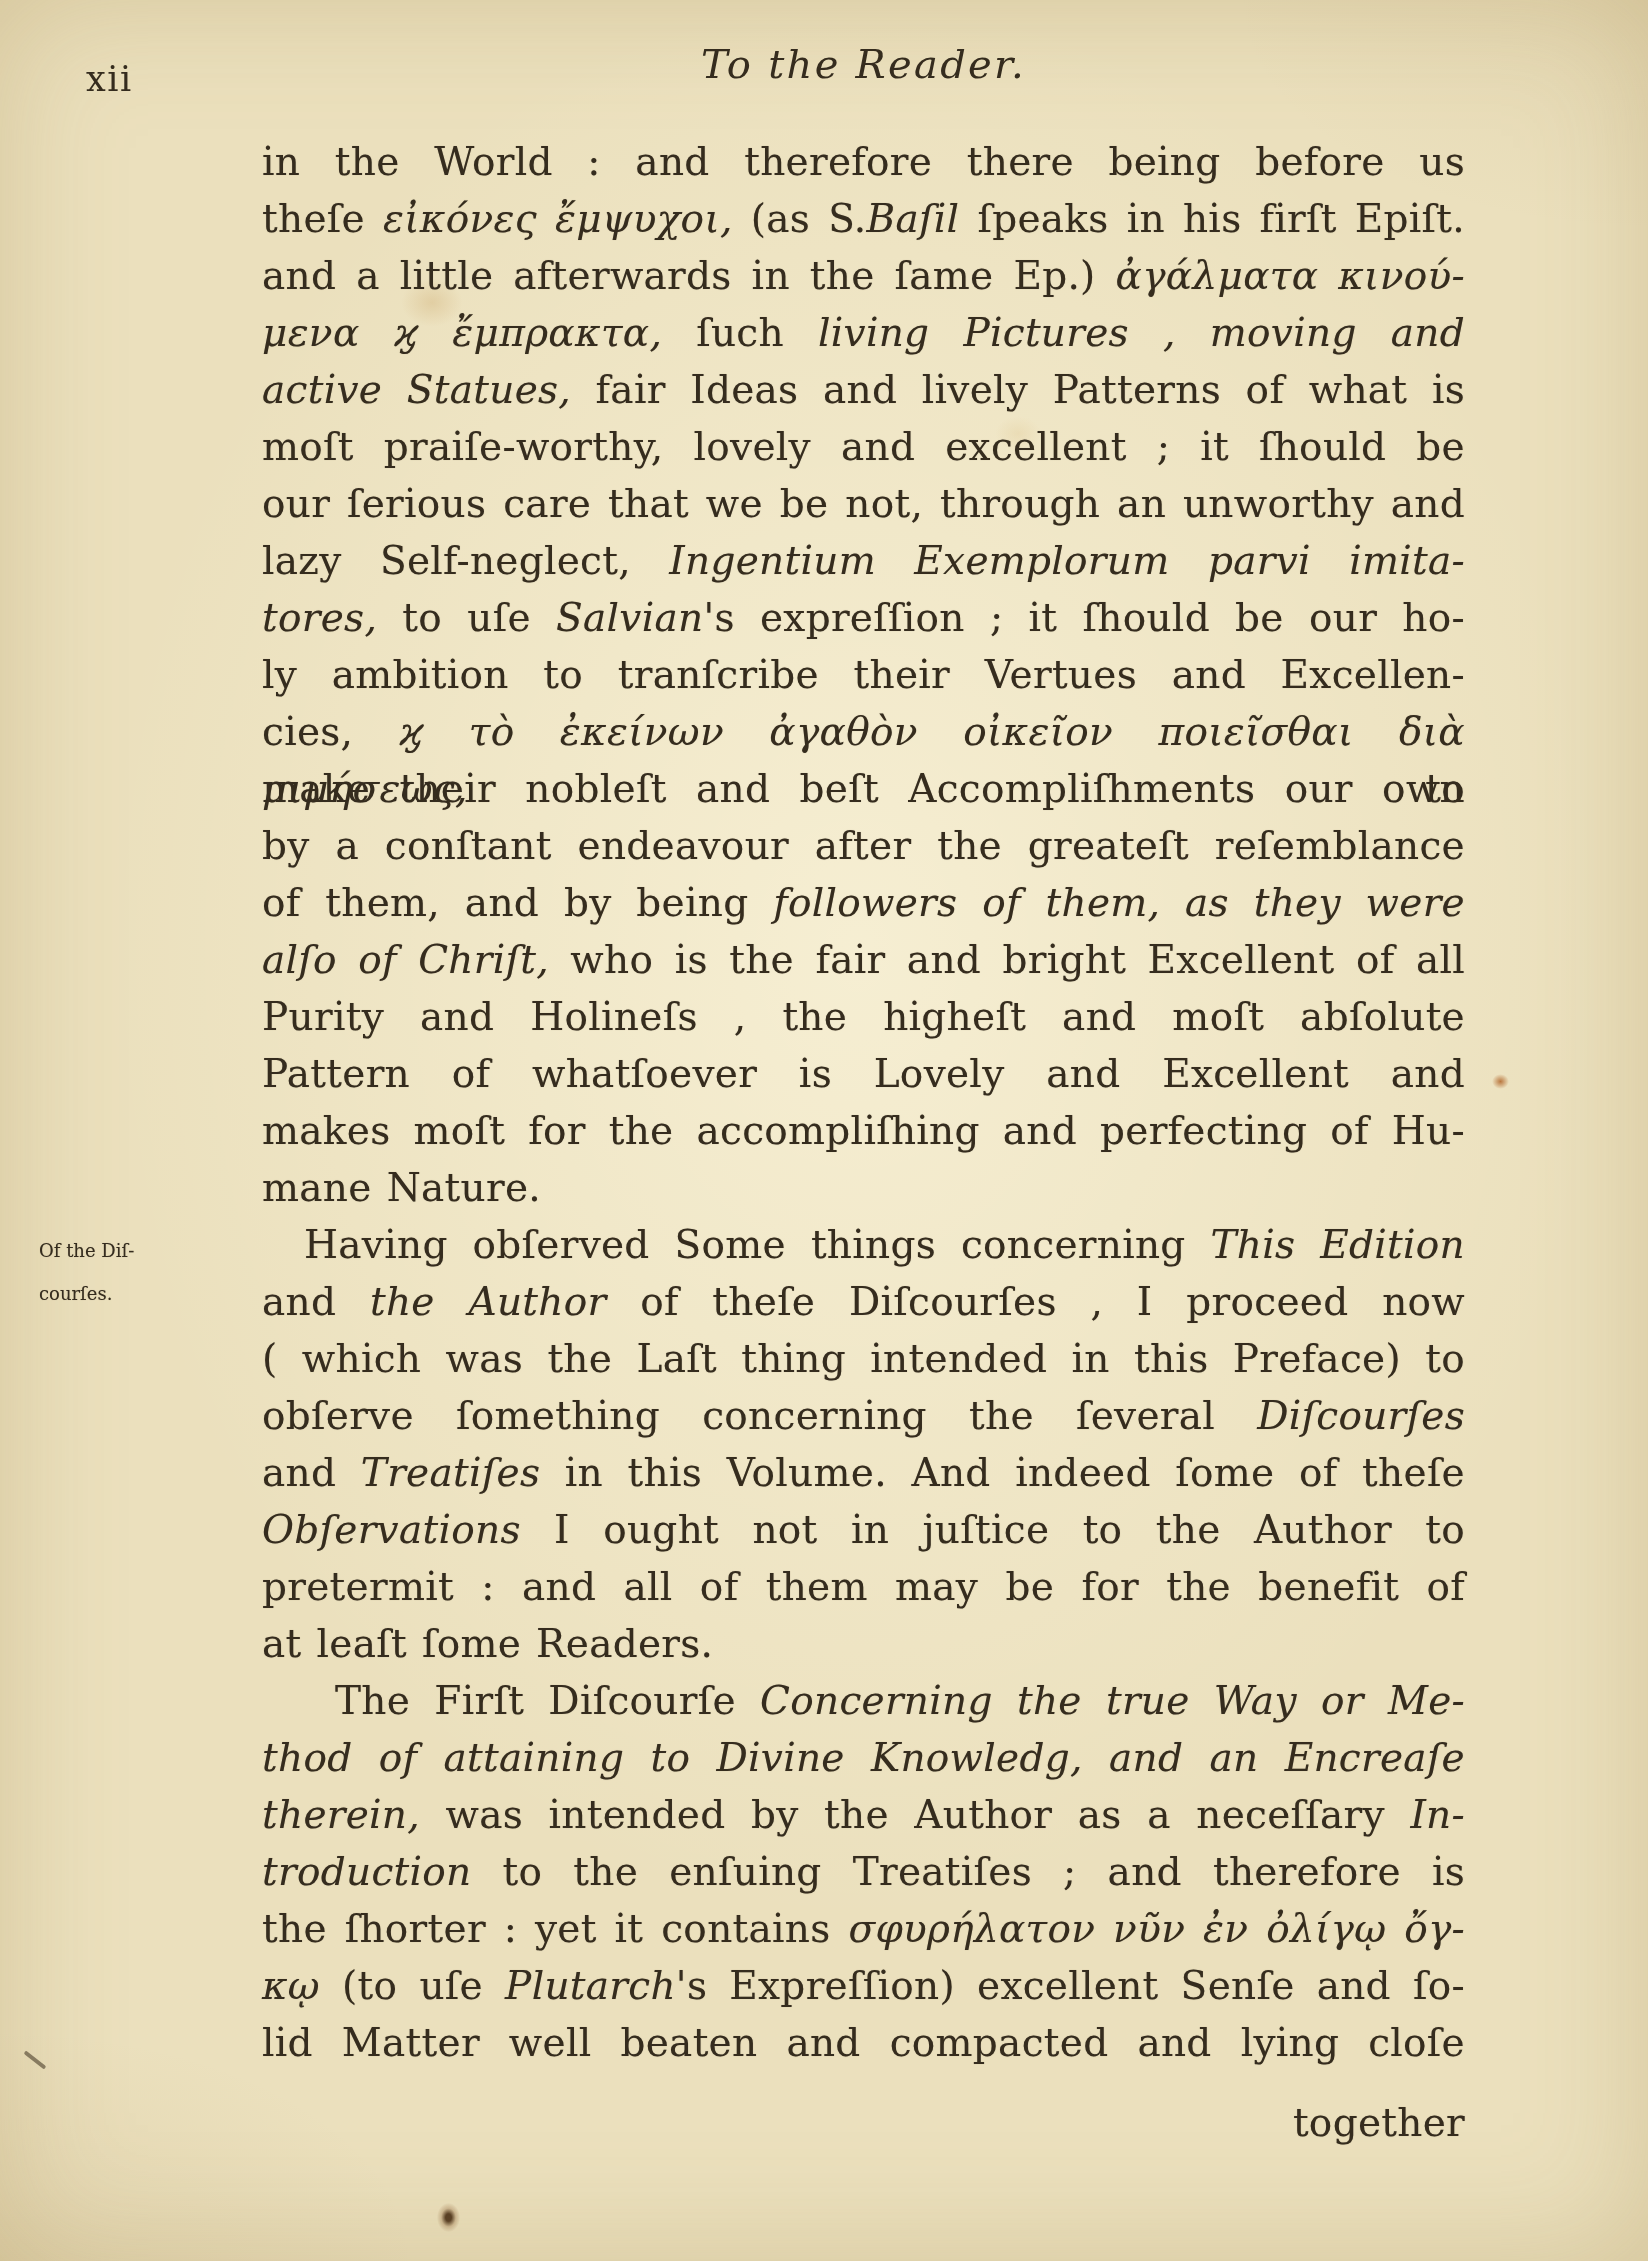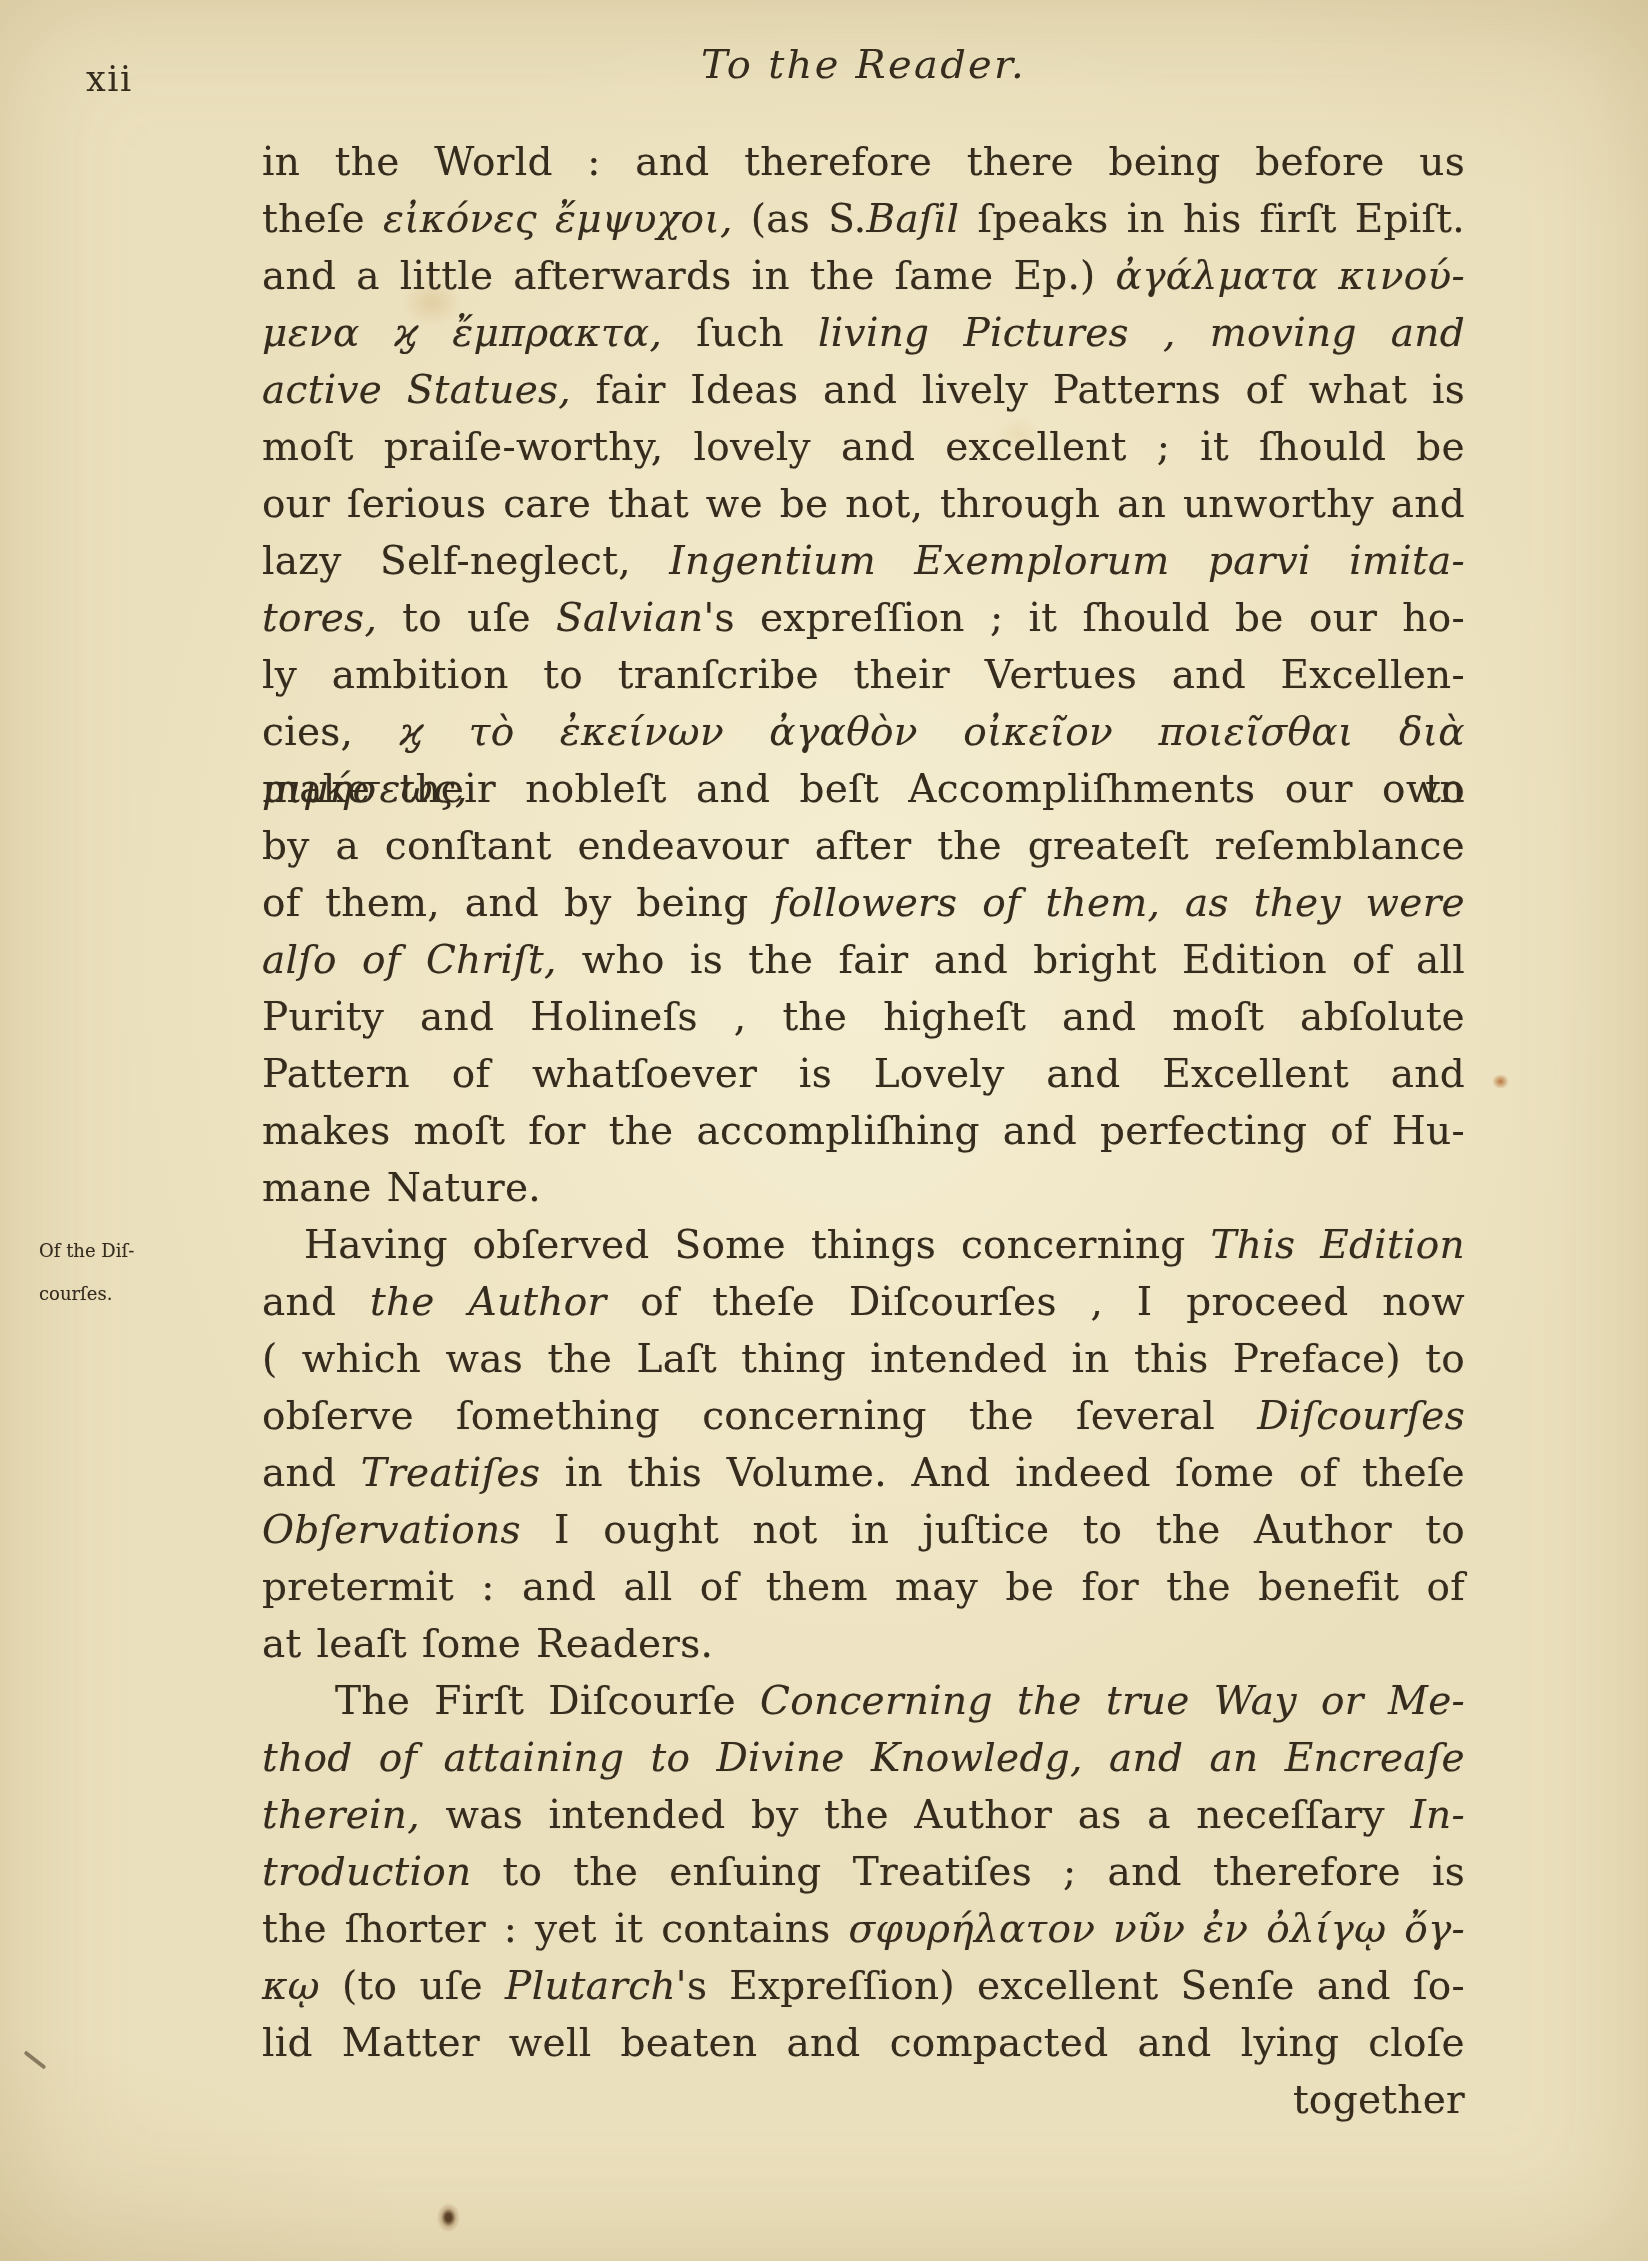--- a/index.html
+++ b/index.html
@@ -35,21 +35,21 @@
     word-spacing:2.3px;
     text-shadow:0 0 0.8px rgba(53,44,30,0.35);
   }
   .tline{
     height:57px;line-height:57px;
     text-align:justify;
     text-align-last:justify;
     white-space:normal;
   }
   .tline.nojust{text-align:right;text-align-last:left;}
-  .tline.right{text-align:right;text-align-last:right;}
+  .tline.right{text-align:right;text-align-last:right;margin-top:23px;}
   .seg-r{font-style:normal;}
   .seg-i{font-style:italic;}
   .seg-g{font-style:italic;}
   .margin-note{
     position:absolute;left:39px;top:1217px;width:220px;
     font-size:18px;line-height:43px;
     text-shadow:0 0 0.8px rgba(53,44,30,0.3);
     margin-top:12px;
   }
   .stain{position:absolute;border-radius:50%;pointer-events:none;}
@@ -94,21 +94,21 @@
       <div class="tline"><span class="seg-i">active Statues,</span><span class="seg-r"> fair Ideas and lively Patterns of what is</span></div>
       <div class="tline"><span class="seg-r">moſt praiſe-worthy, lovely and excellent ; it ſhould be</span></div>
       <div class="tline"><span class="seg-r">our ſerious care that we be not, through an unworthy and</span></div>
       <div class="tline"><span class="seg-r">lazy Self-neglect, </span><span class="seg-i">Ingentium Exemplorum parvi imita-</span></div>
       <div class="tline"><span class="seg-i">tores,</span><span class="seg-r"> to uſe </span><span class="seg-i">Salvian</span><span class="seg-r">'s expreſſion ; it ſhould be our ho-</span></div>
       <div class="tline"><span class="seg-r">ly ambition to tranſcribe their Vertues and Excellen-</span></div>
       <div class="tline"><span class="seg-r">cies, </span><span class="seg-g">ϗ τὸ ἐκείνων ἀγαθὸν οἰκεῖον ποιεῖσθαι διὰ μιμήσεως,</span><span class="seg-r"> to</span></div>
       <div class="tline"><span class="seg-r">make their nobleſt and beſt Accompliſhments our own</span></div>
       <div class="tline"><span class="seg-r">by a conſtant endeavour after the greateſt reſemblance</span></div>
       <div class="tline"><span class="seg-r">of them, and by being </span><span class="seg-i">followers of them, as they were</span></div>
-      <div class="tline"><span class="seg-i">alſo of Chriſt,</span><span class="seg-r"> who is the fair and bright Edition of all</span></div>
+      <div class="tline"><span class="seg-i">alſo of Chriſt,</span><span class="seg-r"> who is the fair and bright Excellent of all</span></div>
       <div class="tline"><span class="seg-r">Purity and Holineſs , the higheſt and moſt abſolute</span></div>
       <div class="tline"><span class="seg-r">Pattern of whatſoever is Lovely and Excellent and</span></div>
       <div class="tline"><span class="seg-r">makes moſt for the accompliſhing and perfecting of Hu-</span></div>
       <div class="tline nojust"><span class="seg-r">mane Nature.</span></div>
       <div class="tline" style="text-indent: 42px;"><span class="seg-r">Having obſerved Some things concerning </span><span class="seg-i">This Edition</span></div>
       <div class="tline"><span class="seg-r">and </span><span class="seg-i">the Author</span><span class="seg-r"> of theſe Diſcourſes , I proceed now</span></div>
       <div class="tline"><span class="seg-r">( which was the Laſt thing intended in this Preface) to</span></div>
       <div class="tline"><span class="seg-r">obſerve ſomething concerning the ſeveral </span><span class="seg-i">Diſcourſes</span></div>
       <div class="tline"><span class="seg-r">and </span><span class="seg-i">Treatiſes</span><span class="seg-r"> in this Volume. And indeed ſome of theſe</span></div>
       <div class="tline"><span class="seg-i">Obſervations</span><span class="seg-r"> I ought not in juſtice to the Author to</span></div>

